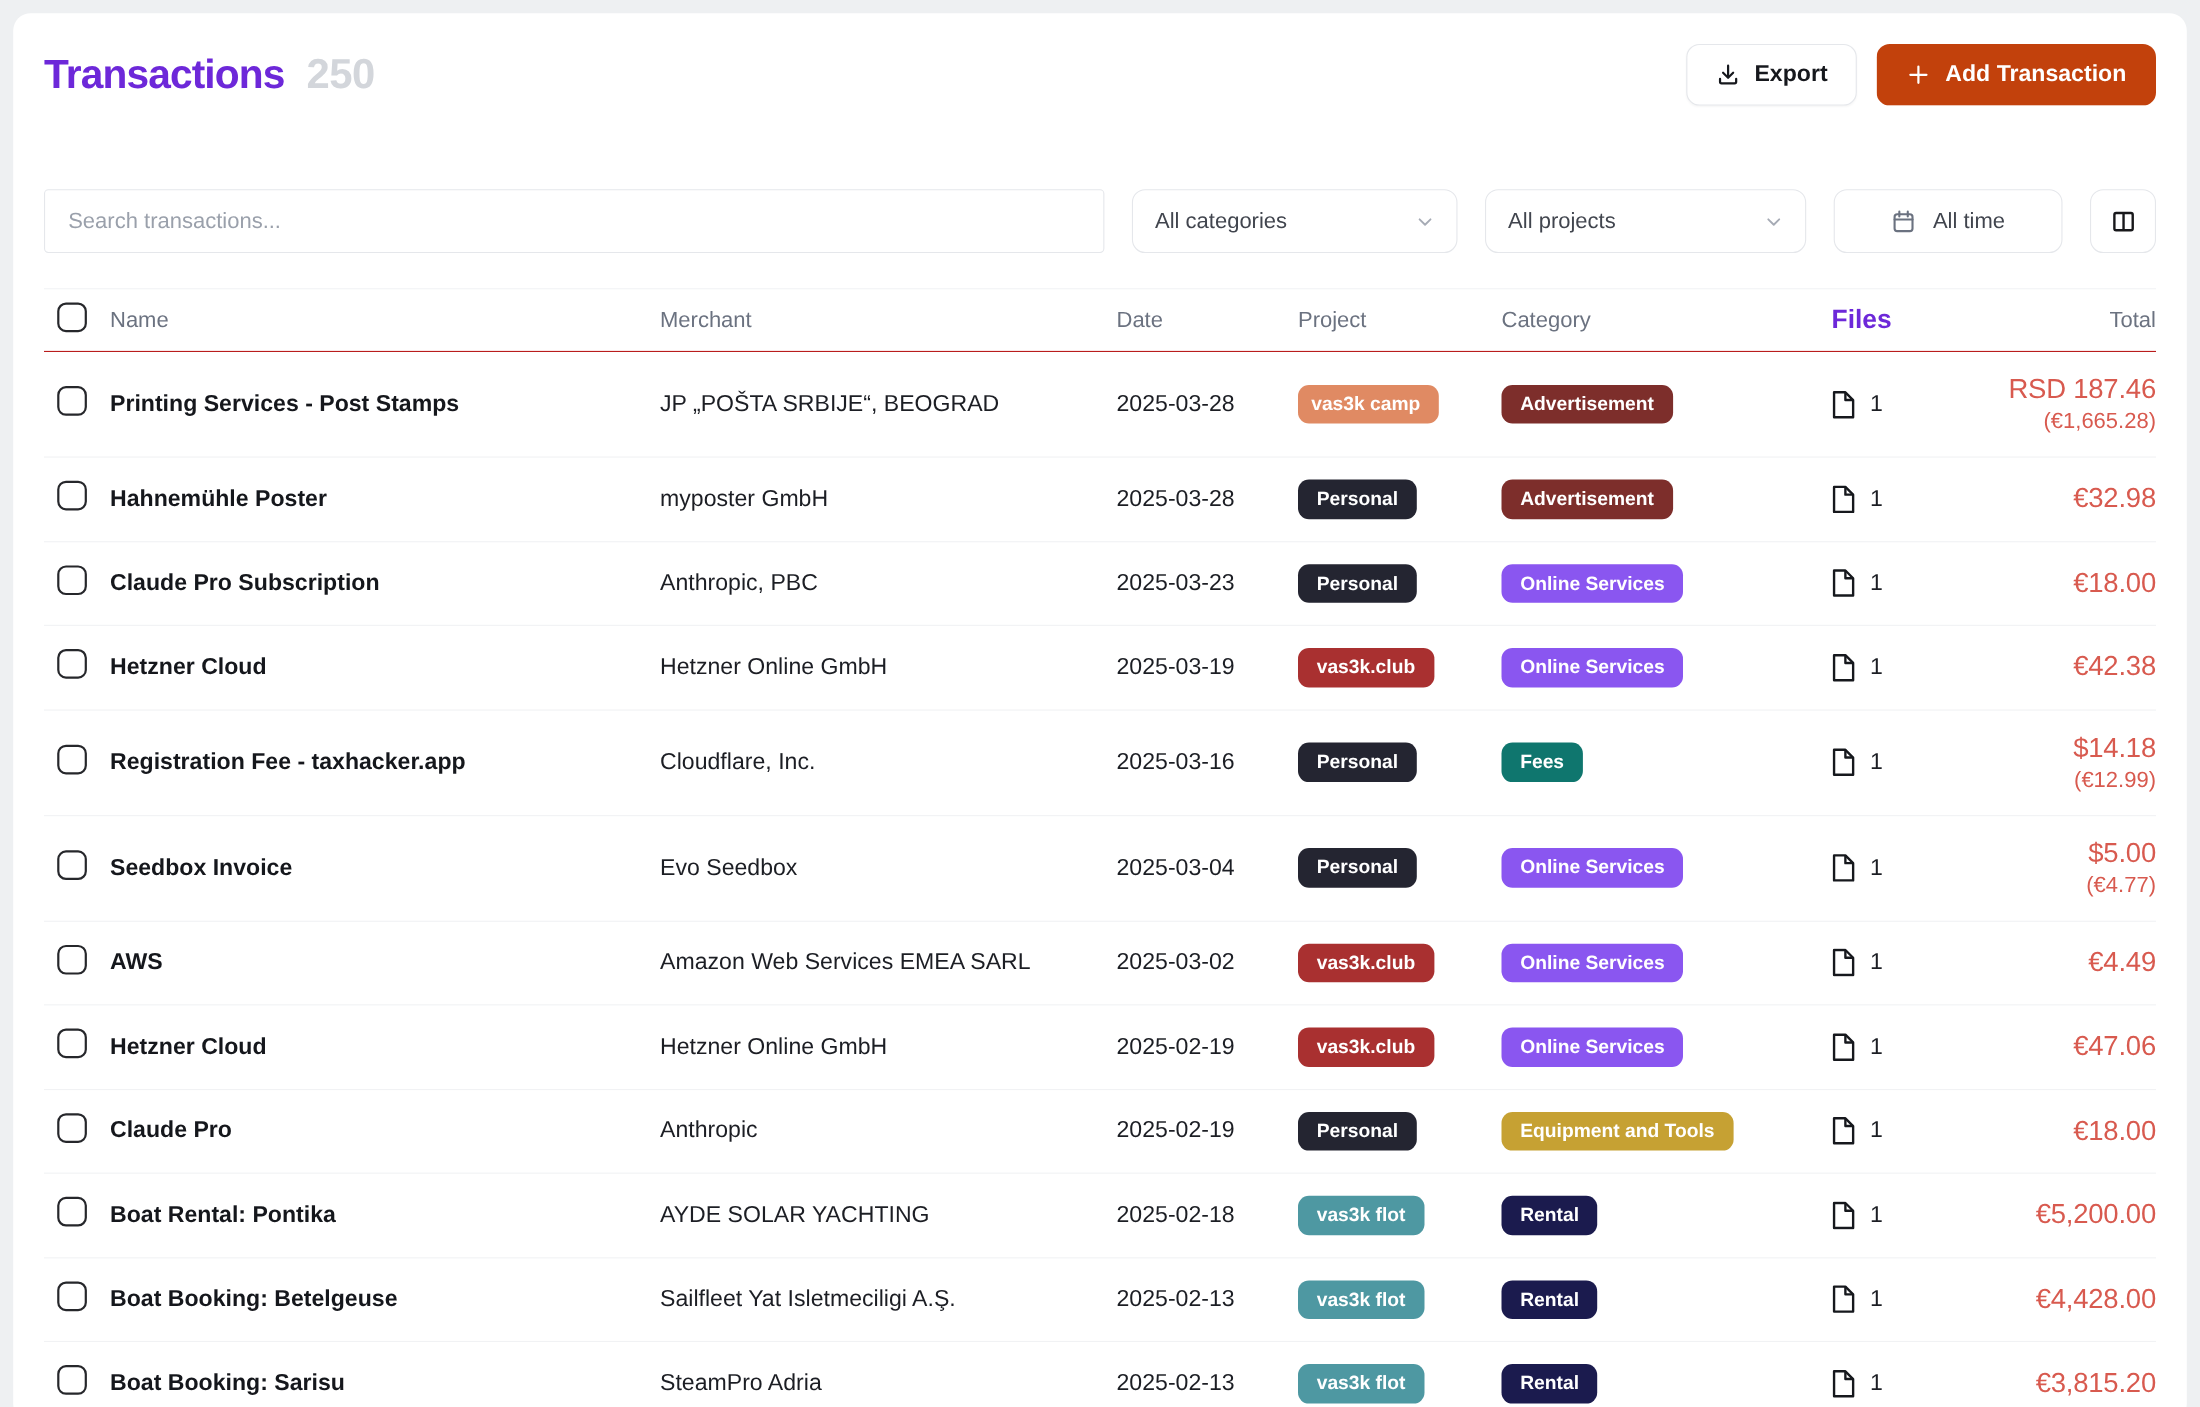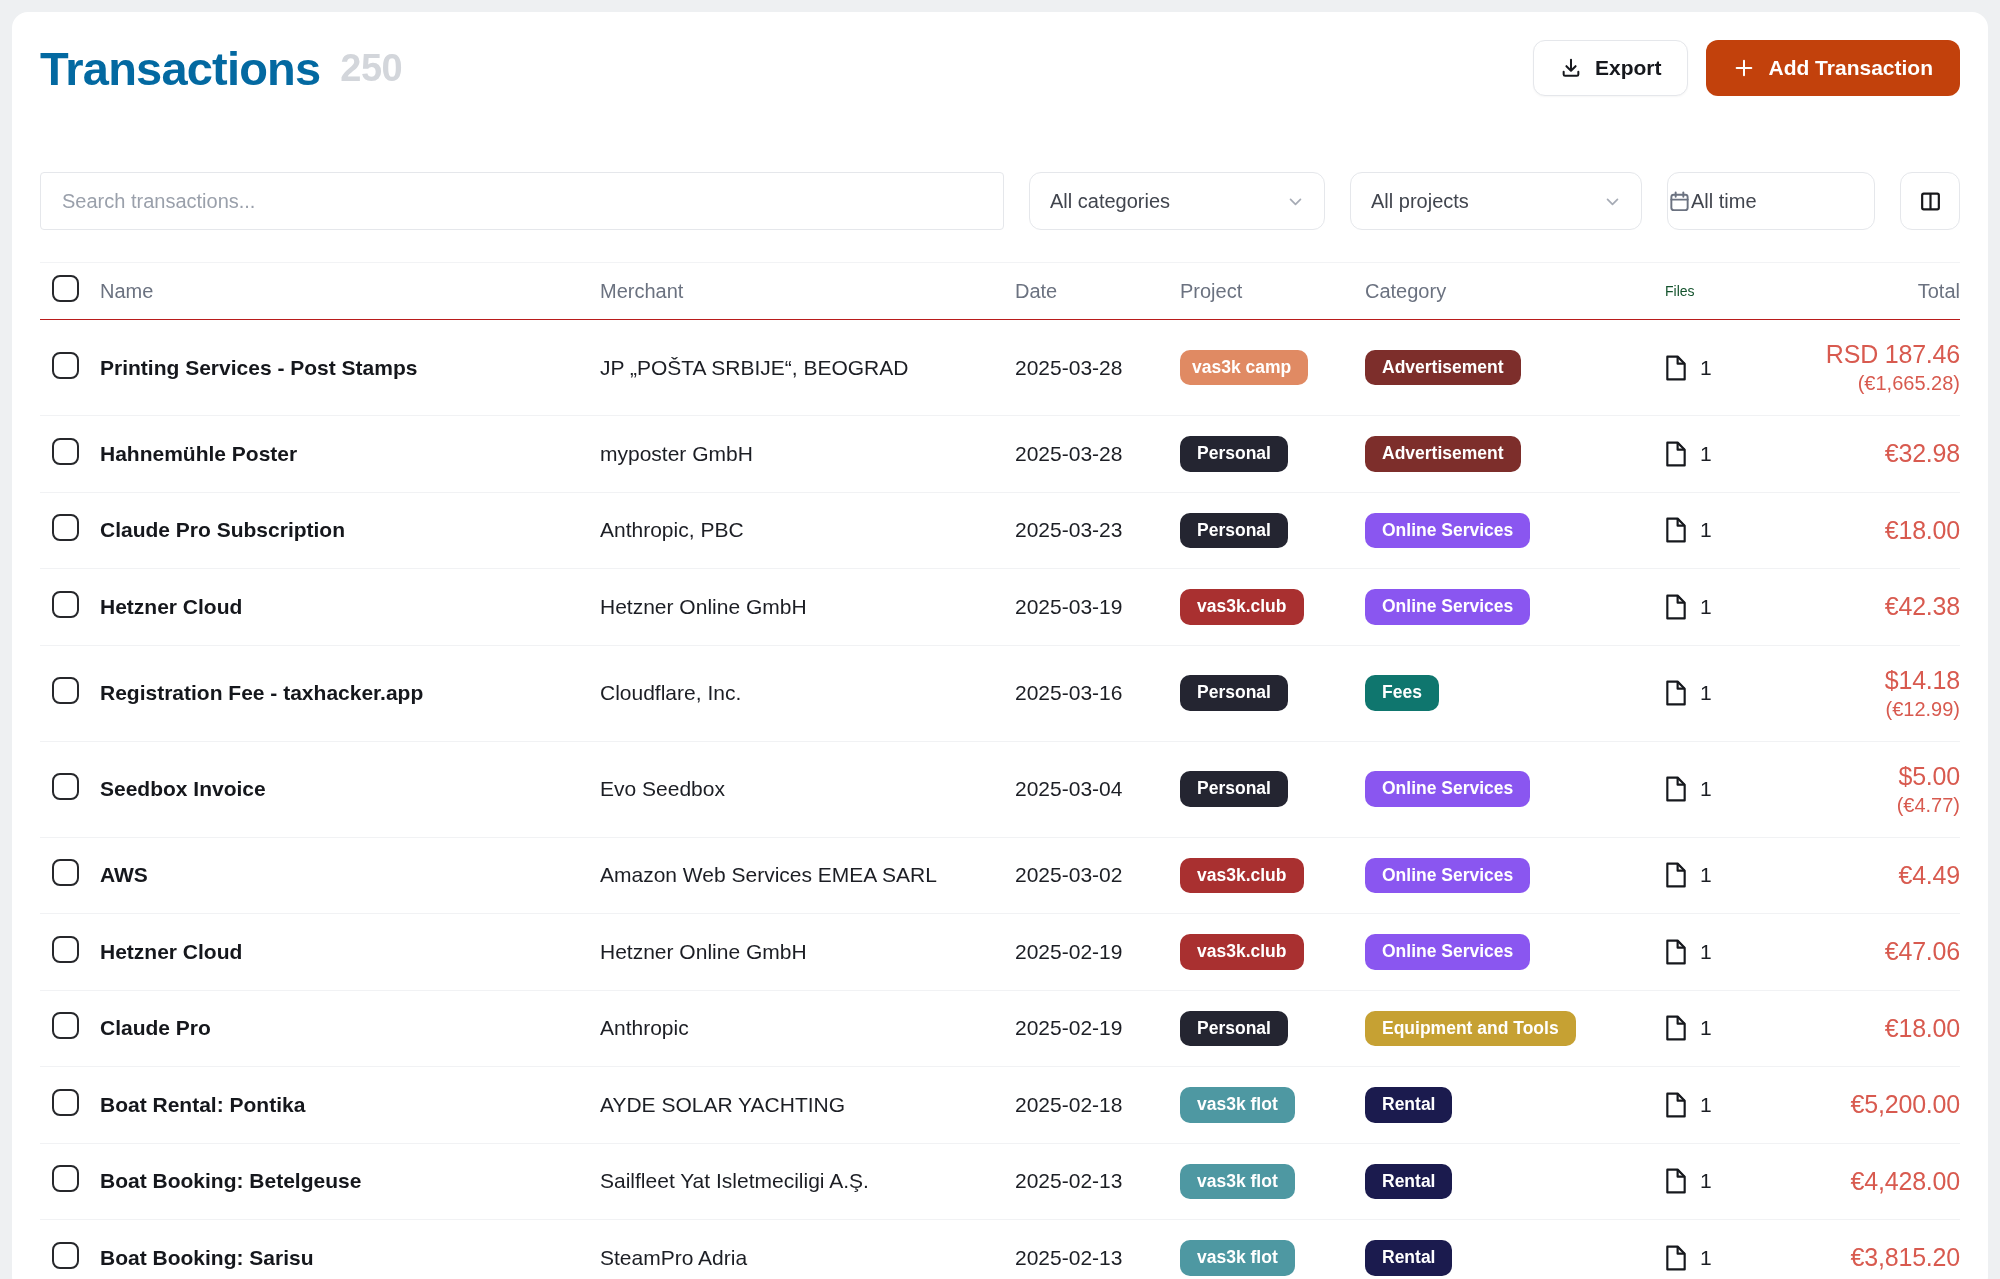--- a/index.html
+++ b/index.html
@@ -3,38 +3,38 @@
 <meta charset="utf-8">
 <style>
   * { margin:0; padding:0; box-sizing:border-box; }
   html,body { width:2000px; height:1279px; overflow:hidden; background:#eef0f2;
               font-family:"Liberation Sans", sans-serif; }
   .card { margin:12px 12px 0; width:1976px; height:1280px; background:#fff;
           border-radius:16px; padding:28px 28px 0; }
 
   
   .topbar { display:flex; align-items:center; height:56px; }
-  .page-title { font-size:47px; font-weight:800; color:#0369a1; letter-spacing:-0.8px; }
+  .page-title { font-size:37px; font-weight:800; color:#6d28d9; letter-spacing:-0.8px; }
   .page-count { font-size:38px; font-weight:600; color:#d3d6db; margin-left:20px; letter-spacing:-0.5px; }
   .spacer { flex:1; }
   .btn { display:flex; align-items:center; gap:13px; height:56px; padding:0 26px;
          border-radius:12px; font-size:21px; font-weight:600; cursor:pointer; border:1px solid transparent; }
   .btn-outline { background:#fff; border-color:#e5e7eb; color:#16181d; box-shadow:0 1px 2px rgba(0,0,0,.04); }
   .btn-dark { background:#c2410c; color:#fff; margin-left:18px; }
 
   
   .filters { display:flex; gap:25px; margin-top:76px; height:58px; }
   .search { flex:1; border:1px solid #e5e7eb; border-radius:4px; padding:15px 21px;
             font-size:20px; color:#16181d; outline:none; font-family:inherit; background:#fff; }
   .search::placeholder { color:#9aa0ab; }
   .select { display:flex; align-items:center; justify-content:space-between; 
             border:1px solid #e5e7eb; border-radius:12px; padding:0 20px; background:#fff;
             font-size:20px; color:#41454e; cursor:pointer; }
   .sel-categories { width:296px; } .sel-projects { width:292px; }
-  .daterange { display:flex; align-items:center; width:208px;
+  .daterange { display:flex; align-items:center; justify-content:center; gap:15px; width:208px;
                border:1px solid #e5e7eb; border-radius:12px; background:#fff; font-size:20px; color:#41454e; cursor:pointer; }
   .iconbtn { width:60px; border:1px solid #e5e7eb; border-radius:12px; background:#fff;
              display:flex; align-items:center; justify-content:center; cursor:pointer; }
   .chevron { color:#a6abb5; font-size:17px; }
 
   
   .table { margin-top:32px; --cols:60px 500px 415px 165px 185px 300px 105px 1fr; }
   .thead { display:grid; grid-template-columns:var(--cols); align-items:center; height:58px;
            color:#6b7280; font-size:20px; border-top:1px solid #f2f3f5; border-bottom:1px solid #b91c1c; }
   .trow { display:grid; grid-template-columns:var(--cols); align-items:center;
@@ -122,21 +122,21 @@
   </div>
 
   <div class="table">
     <div class="thead">
       <div class="cell"><span class="checkbox" style="width:27px;height:27px"></span></div>
       <div class="cell" style="color:#6b7280;font-size:20px;font-weight:400">Name</div>
       <div class="cell" style="color:#6b7280;font-size:20px;font-weight:400">Merchant</div>
       <div class="cell" style="color:#6b7280;font-size:20px;font-weight:400">Date</div>
       <div class="cell" style="color:#6b7280;font-size:20px;font-weight:400">Project</div>
       <div class="cell" style="color:#6b7280;font-size:20px;font-weight:400">Category</div>
-      <div class="cell" style="color:#14532d;font-size:14px;font-weight:400">Files</div>
+      <div class="cell" style="color:#6d28d9;font-size:24px;font-weight:700">Files</div>
       <div class="cell th-total" style="color:#6b7280;font-size:20px;font-weight:400">Total</div>
     </div>
     <div>
   <div class="trow">
     <div class="cell"><span class="checkbox"></span></div>
     <div class="cell c-name">Printing Services - Post Stamps</div>
     <div class="cell c-merchant">JP „POŠTA SRBIJE“, BEOGRAD</div>
     <div class="cell c-date">2025-03-28</div>
     <div class="cell c-project"><span class="badge" style="background: rgb(224, 138, 99); padding-left: 12px;">vas3k camp</span></div>
     <div class="cell c-category"><span class="badge" style="background: rgb(125, 46, 43);">Advertisement</span></div>

